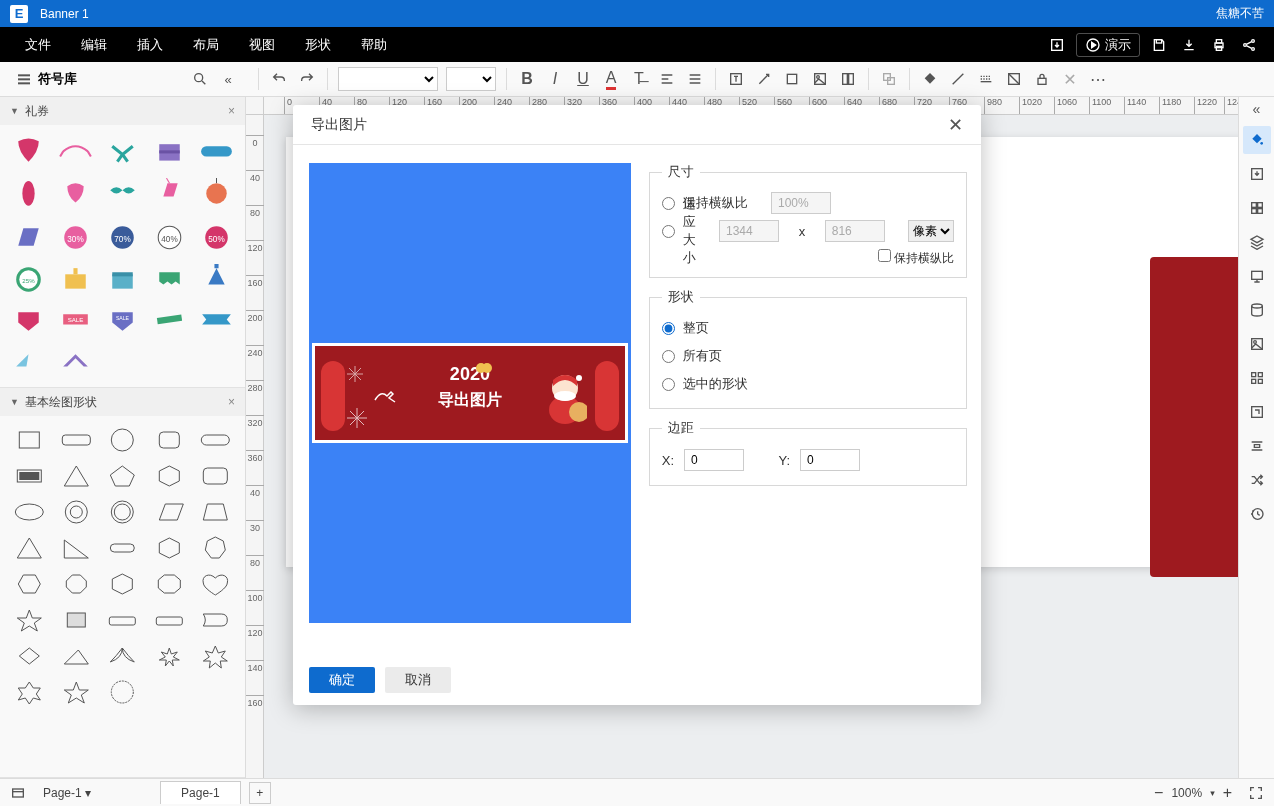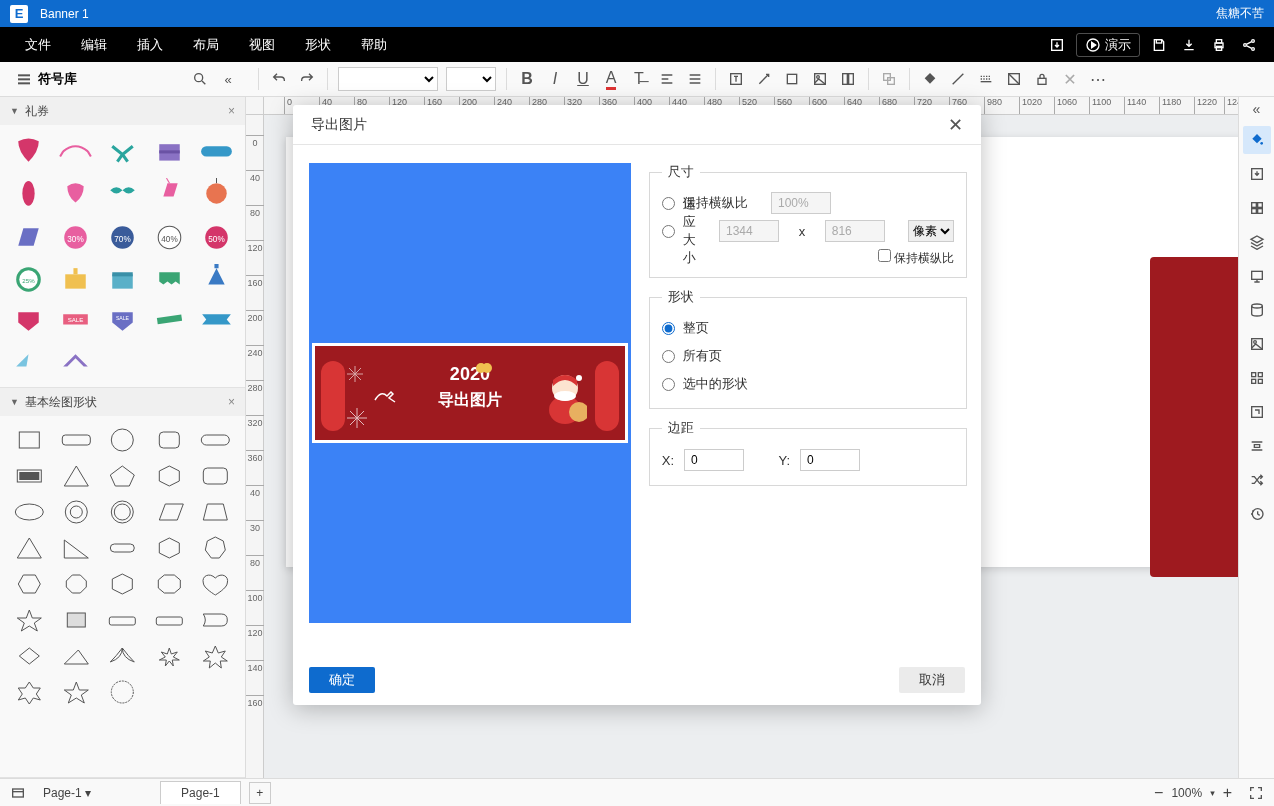--- a/index.html
+++ b/index.html
@@ -62,21 +62,21 @@
 .opts { flex:1; display:flex; flex-direction:column; gap:10px; }
 fieldset { border:1px solid #d8d8d8; padding:8px 12px 10px; font-size:13px; color:#333; }
 legend { padding:0 6px; font-size:13px; }
 .radio-row { display:flex; align-items:center; height:28px; gap:8px; }
 .radio-row input[type=radio] { accent-color:#0e6bce; }
 .txt-in { width:60px; height:22px; border:1px solid #ccc; padding:0 6px; font-size:12px; background:#fff; }
 .txt-in:disabled { background:#f5f5f5; color:#aaa; }
 .sel { height:22px; border:1px solid #ccc; font-size:12px; }
 .chk-row { text-align:right; margin-top:4px; font-size:12px; }
 .margin-row { display:flex; align-items:center; gap:10px; font-size:13px; padding:4px 0;}
-.dlg-ftr { height:50px; display:flex; align-items:center; justify-content:space-between; gap:16px; padding:0 16px; }
+.dlg-ftr { height:50px; display:flex; align-items:center; justify-content:flex-start; gap:10px; padding:0 16px; }
 .btn { height:26px; padding:0 20px; font-size:13px; border:none; cursor:pointer; border-radius:2px; }
 .btn-primary { background:#0e6bce; color:#fff; }
 .btn-default { background:#ebebeb; color:#333; }
 .ico { width:16px; height:16px; }
 </style>
 </head>
 <body>
 
 <div class="titlebar">
   <div class="logo">E</div>

